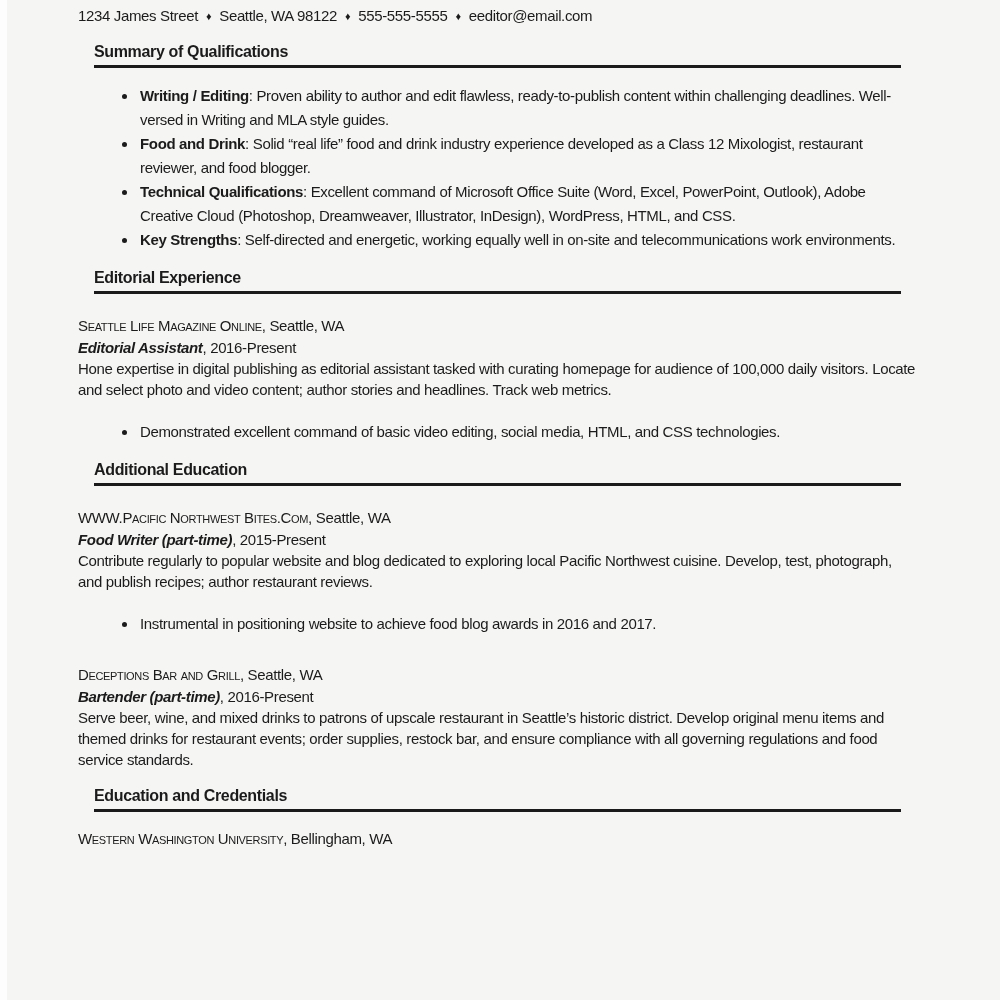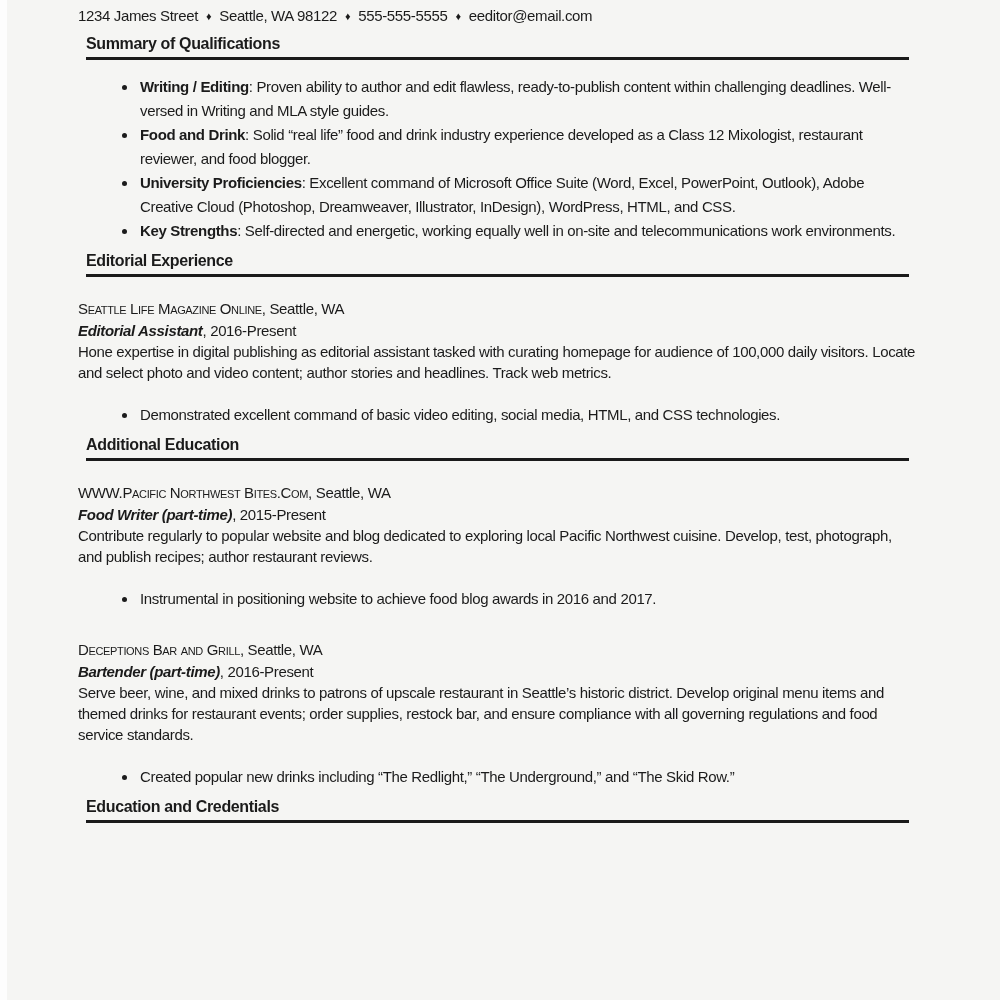--- a/index.html
+++ b/index.html
@@ -32,21 +32,21 @@
     white-space: nowrap;
   }
   .sep {
     display: inline-block;
     font-size: 11px;
     margin: 0 8px;
     vertical-align: 1px;
   }
   
   h2.sec-h {
-    margin: 8px;
+    margin: 16px;
     font-size: 16px;
     font-weight: 700;
     line-height: 19px;
     padding-bottom: 4px;
     border-bottom: 3px solid #1a1a1a;
   }
   .mt-summary   { margin-top: 30px; }
   .mt-editorial { margin-top: 28px; }
   .mt-additional{ margin-top: 36px; }
   .mt-education { margin-top: 26px; }
@@ -80,21 +80,21 @@
 
   <header class="contact">
     <span>1234 James Street</span><span class="sep">♦</span><span>Seattle, WA 98122</span><span class="sep">♦</span><span>555-555-5555</span><span class="sep">♦</span><span>eeditor@email.com</span>
   </header>
 
   <section>
     <h2 class="sec-h mt-summary">Summary of Qualifications</h2>
     <ul class="blist">
       <li><span class="b">Writing / Editing</span><span>: Proven ability to author and edit flawless, ready-to-publish content within challenging deadlines. Well-versed in Writing and MLA style guides.</span></li>
       <li><span class="b">Food and Drink</span><span>: Solid “real life” food and drink industry experience developed as a Class 12 Mixologist, restaurant reviewer, and food blogger.</span></li>
-      <li><span class="b">University Proficiencies</span><span>: Excellent command of Microsoft Office Suite (Word, Excel, PowerPoint, Outlook), Adobe Creative Cloud (Photoshop, Dreamweaver, Illustrator, InDesign), WordPress, HTML, and CSS.</span></li>
+      <li><span class="b">Technical Qualifications</span><span>: Excellent command of Microsoft Office Suite (Word, Excel, PowerPoint, Outlook), Adobe Creative Cloud (Photoshop, Dreamweaver, Illustrator, InDesign), WordPress, HTML, and CSS.</span></li>
       <li><span class="b">Key Strengths</span><span>: Self-directed and energetic, working equally well in on-site and telecommunications work environments.</span></li>
     </ul>
   </section>
 
   <section>
     <h2 class="sec-h mt-editorial">Editorial Experience</h2>
     <div class="job">
       <p class="line"><span class="sc">Seattle Life Magazine Online</span><span>, Seattle, WA</span></p>
       <p class="line"><span class="jt">Editorial Assistant</span><span>, 2016-Present</span></p>
       <p class="para">Hone expertise in digital publishing as editorial assistant tasked with curating homepage for audience of 100,000 daily visitors. Locate and select photo and video content; author stories and headlines. Track web metrics.</p>
@@ -113,23 +113,21 @@
       <p class="para">Contribute regularly to popular website and blog dedicated to exploring local Pacific Northwest cuisine. Develop, test, photograph, and publish recipes; author restaurant reviews.</p>
       <ul class="blist tight">
         <li>Instrumental in positioning website to achieve food blog awards in 2016 and 2017.</li>
       </ul>
     </div>
 
     <div class="job job-gap">
       <p class="line"><span class="sc">Deceptions Bar and Grill</span><span>, Seattle, WA</span></p>
       <p class="line"><span class="jt">Bartender (part-time)</span><span>, 2016-Present</span></p>
       <p class="para">Serve beer, wine, and mixed drinks to patrons of upscale restaurant in Seattle’s historic district. Develop original menu items and themed drinks for restaurant events; order supplies, restock bar, and ensure compliance with all governing regulations and food service standards.</p>
-      <ul class="blist tight">
-        <li>Created popular new drinks including “The Redlight,” “The Underground,” and “The Skid Row.”</li>
-      </ul>
     </div>
   </section>
 
   <section>
     <h2 class="sec-h mt-education">Education and Credentials</h2>
+    <p class="line"><span class="sc">Western Washington University</span><span>, Bellingham, WA</span></p>
   </section>
 
 </div>
 
 </body></html>

